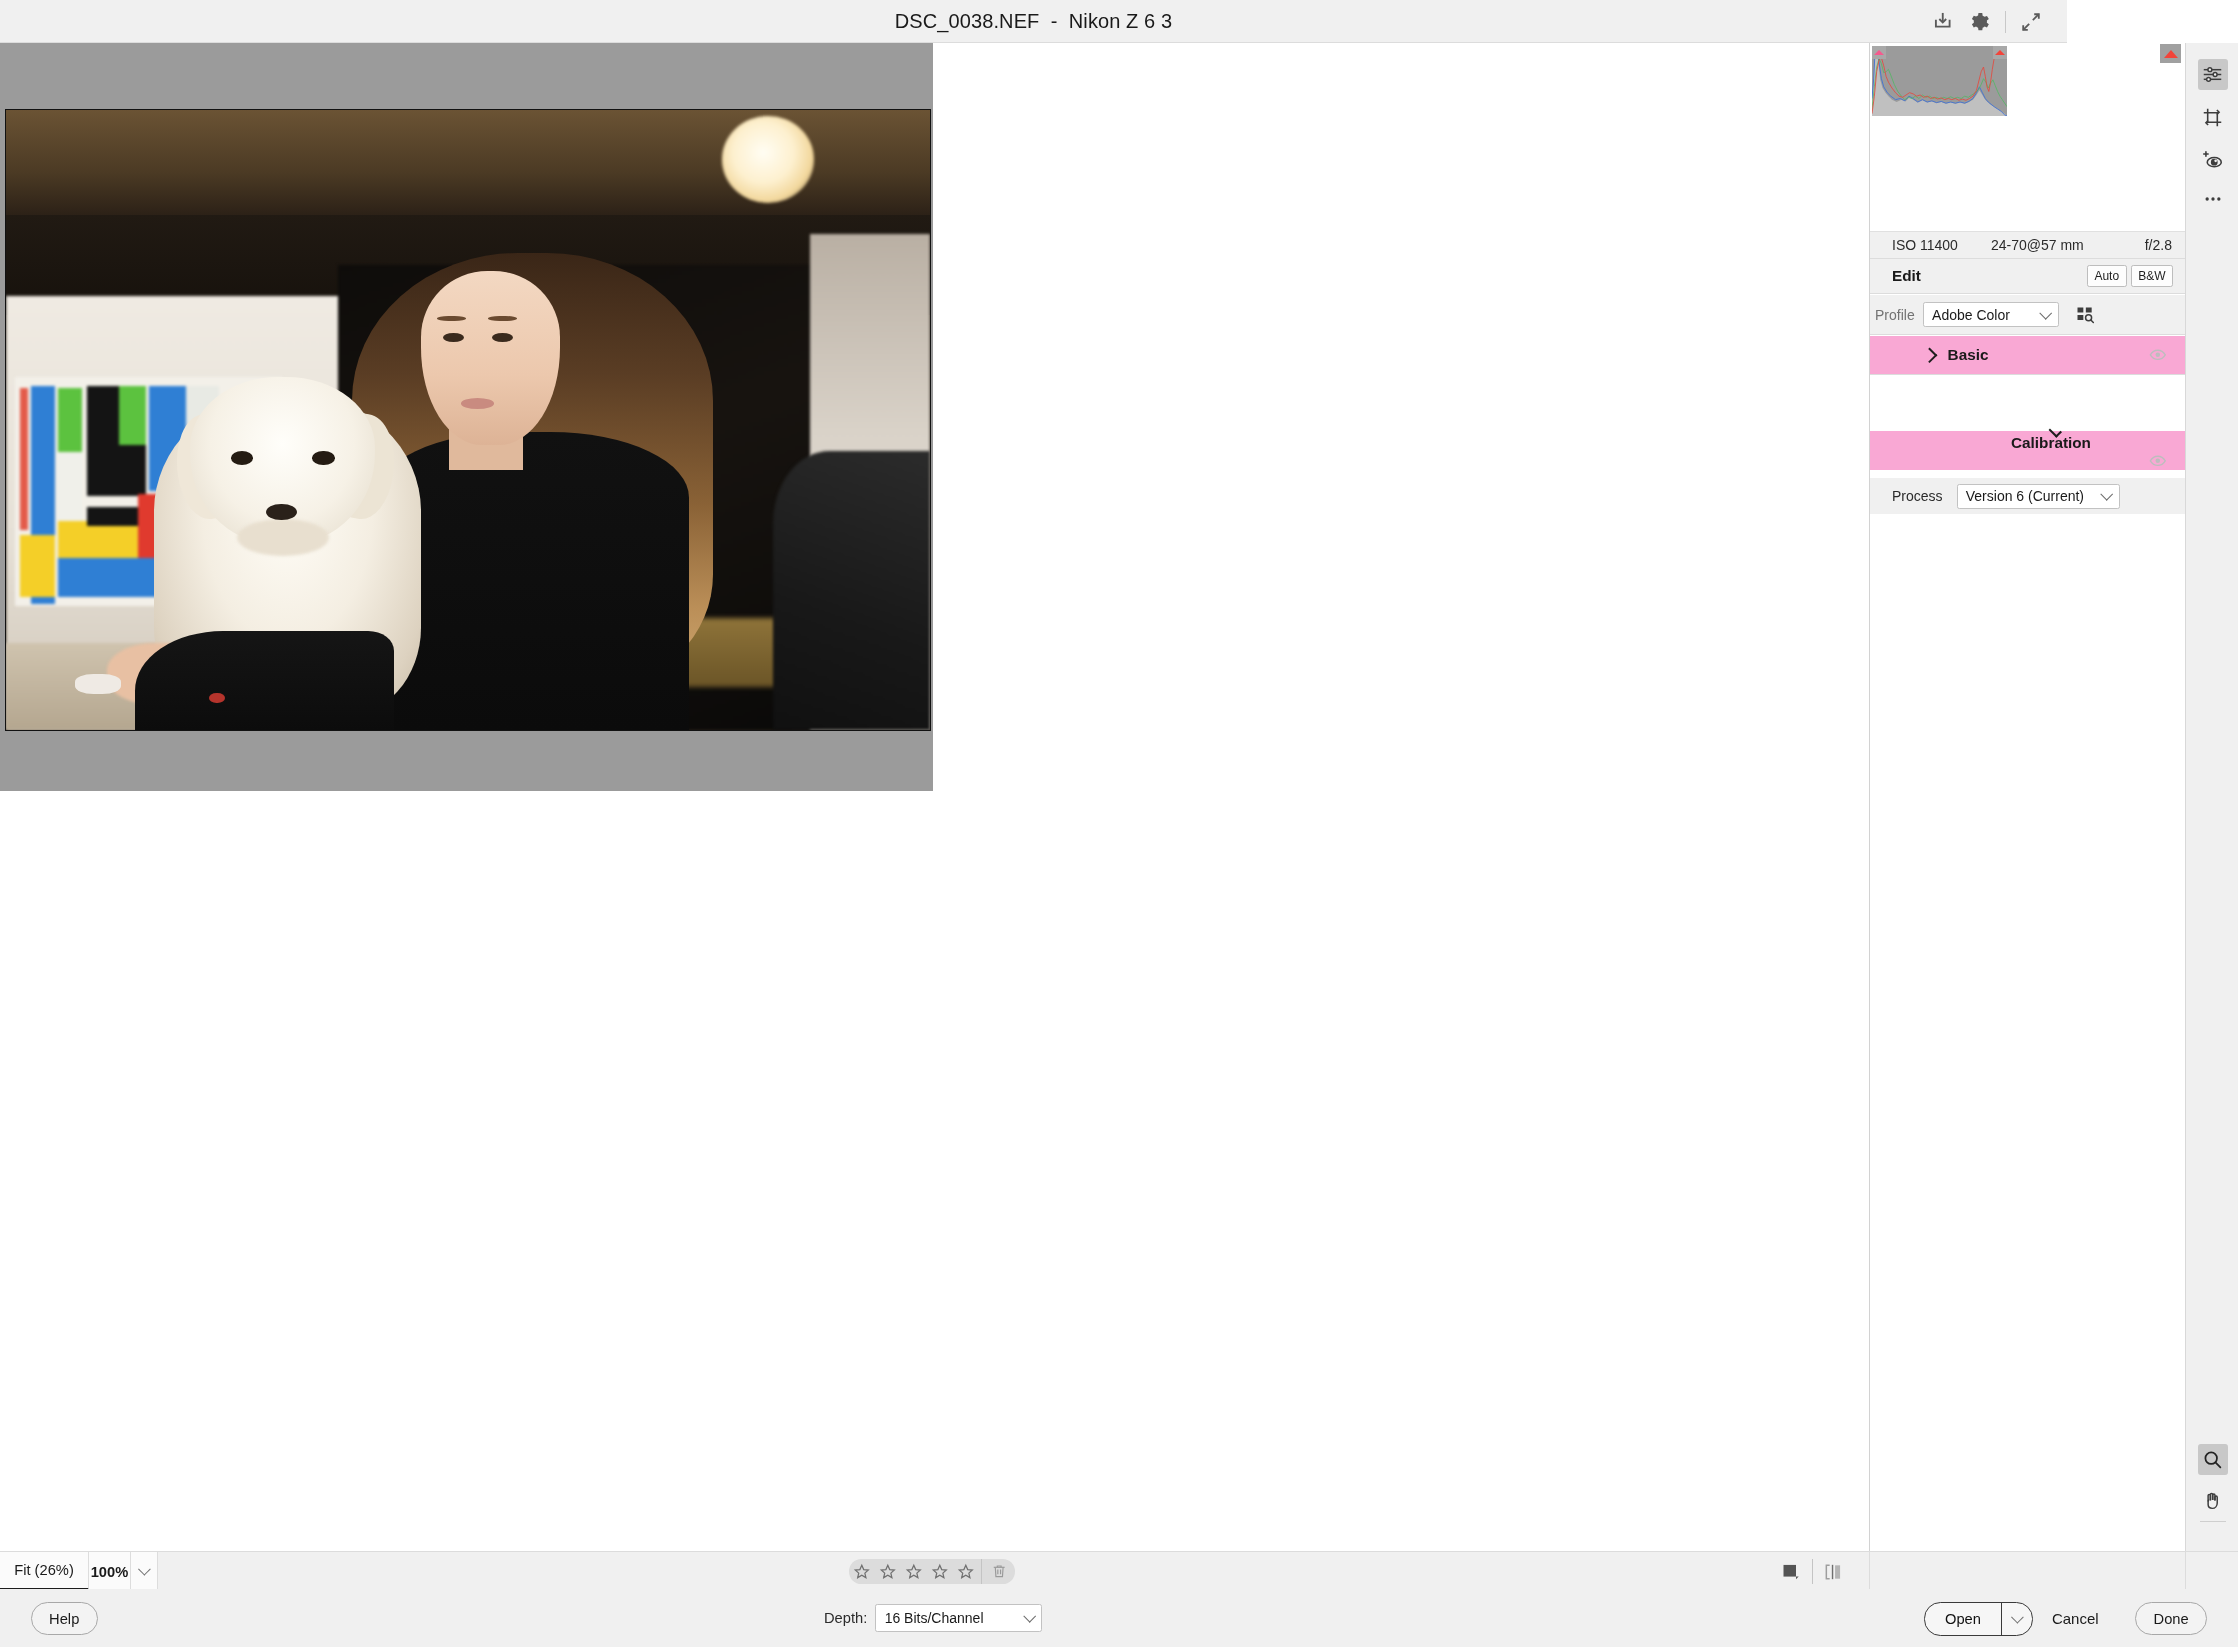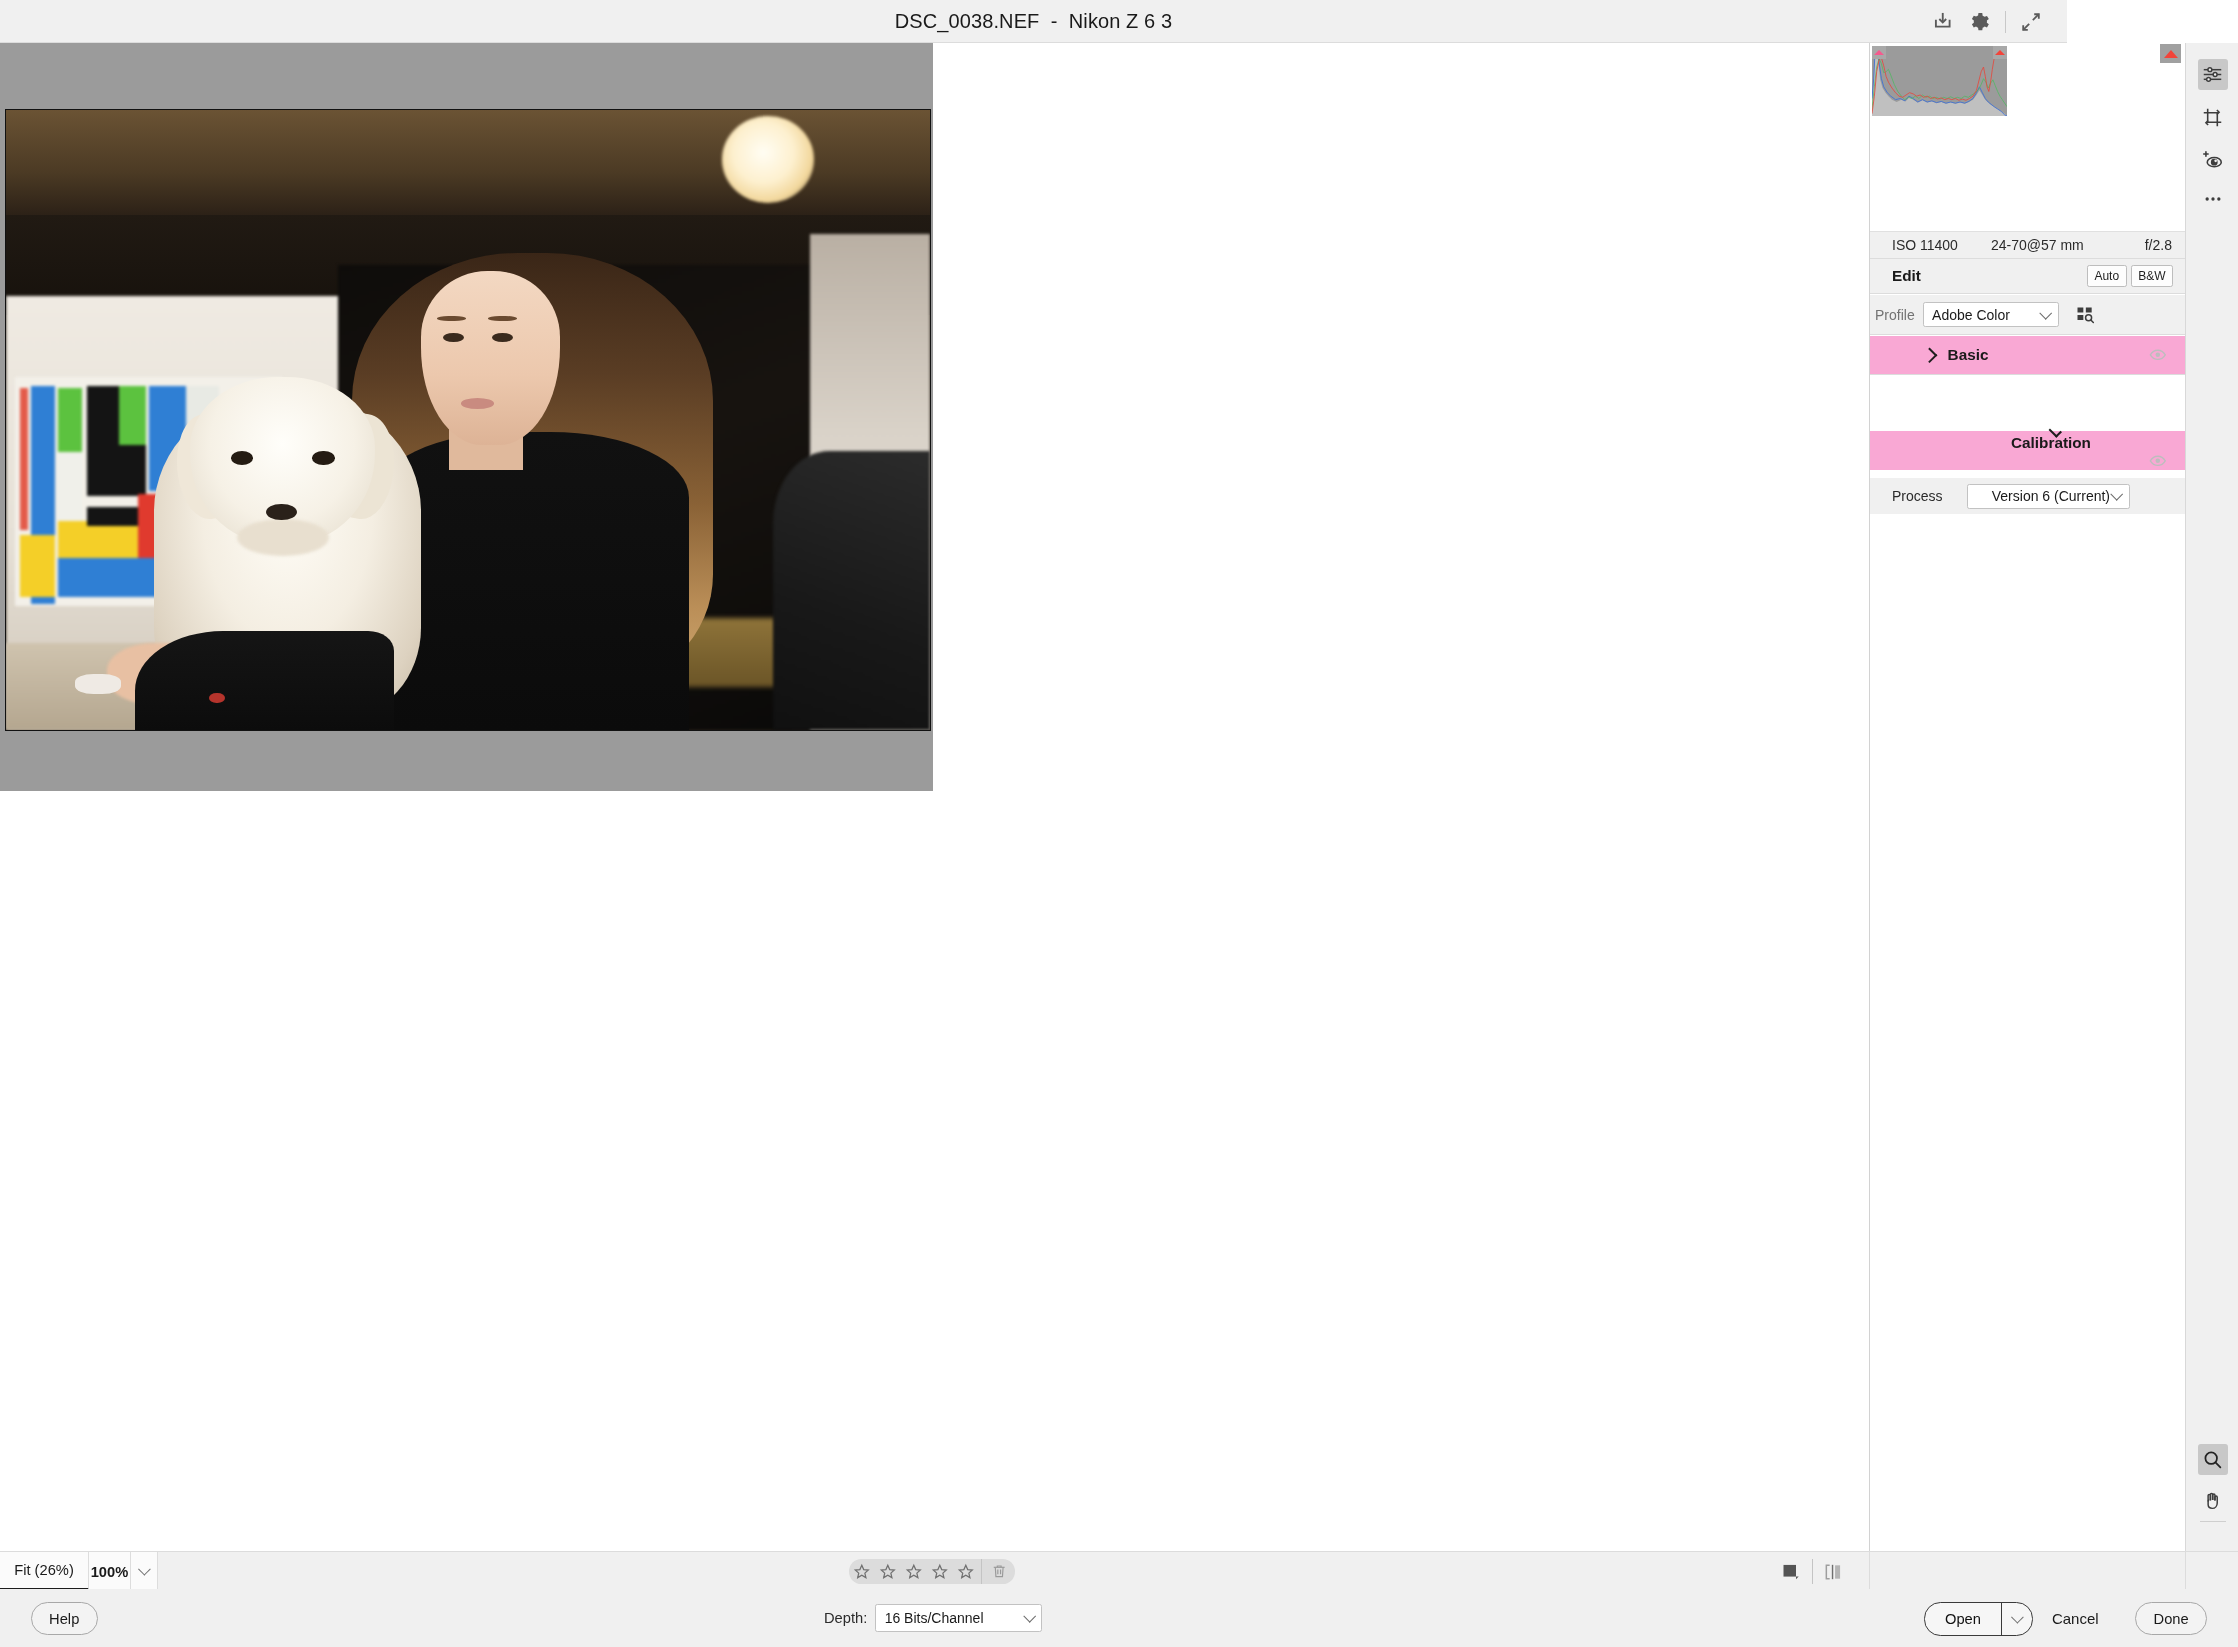--- a/index.html
+++ b/index.html
@@ -337,21 +337,21 @@
   #sec-detail { top: 340px; }
   #sec-calib { top: 388px; border-bottom: none; flex-direction: column; }
 
   .process-row {
     position: absolute; left: 0; top: 435px;
     width: 317px; height: 36px;
     background: #f0f0f0;
     display: flex; align-items: center;
   }
   .process-label { margin-left: 22px; font-size: 14px; color: #2b2b2b; }
-  .process-select { margin-left: 24px; width: 163px; padding-left: 16px; }
+  .process-select { margin-left: 14px; width: 163px; }
 
   .panel-filler {
     position: absolute; left: 0; top: 471px;
     width: 317px; height: 1037px;
     background: #ffffff;
   }
 
   
   .tool-rail {
     position: absolute; left: 2185px; top: 43px;

